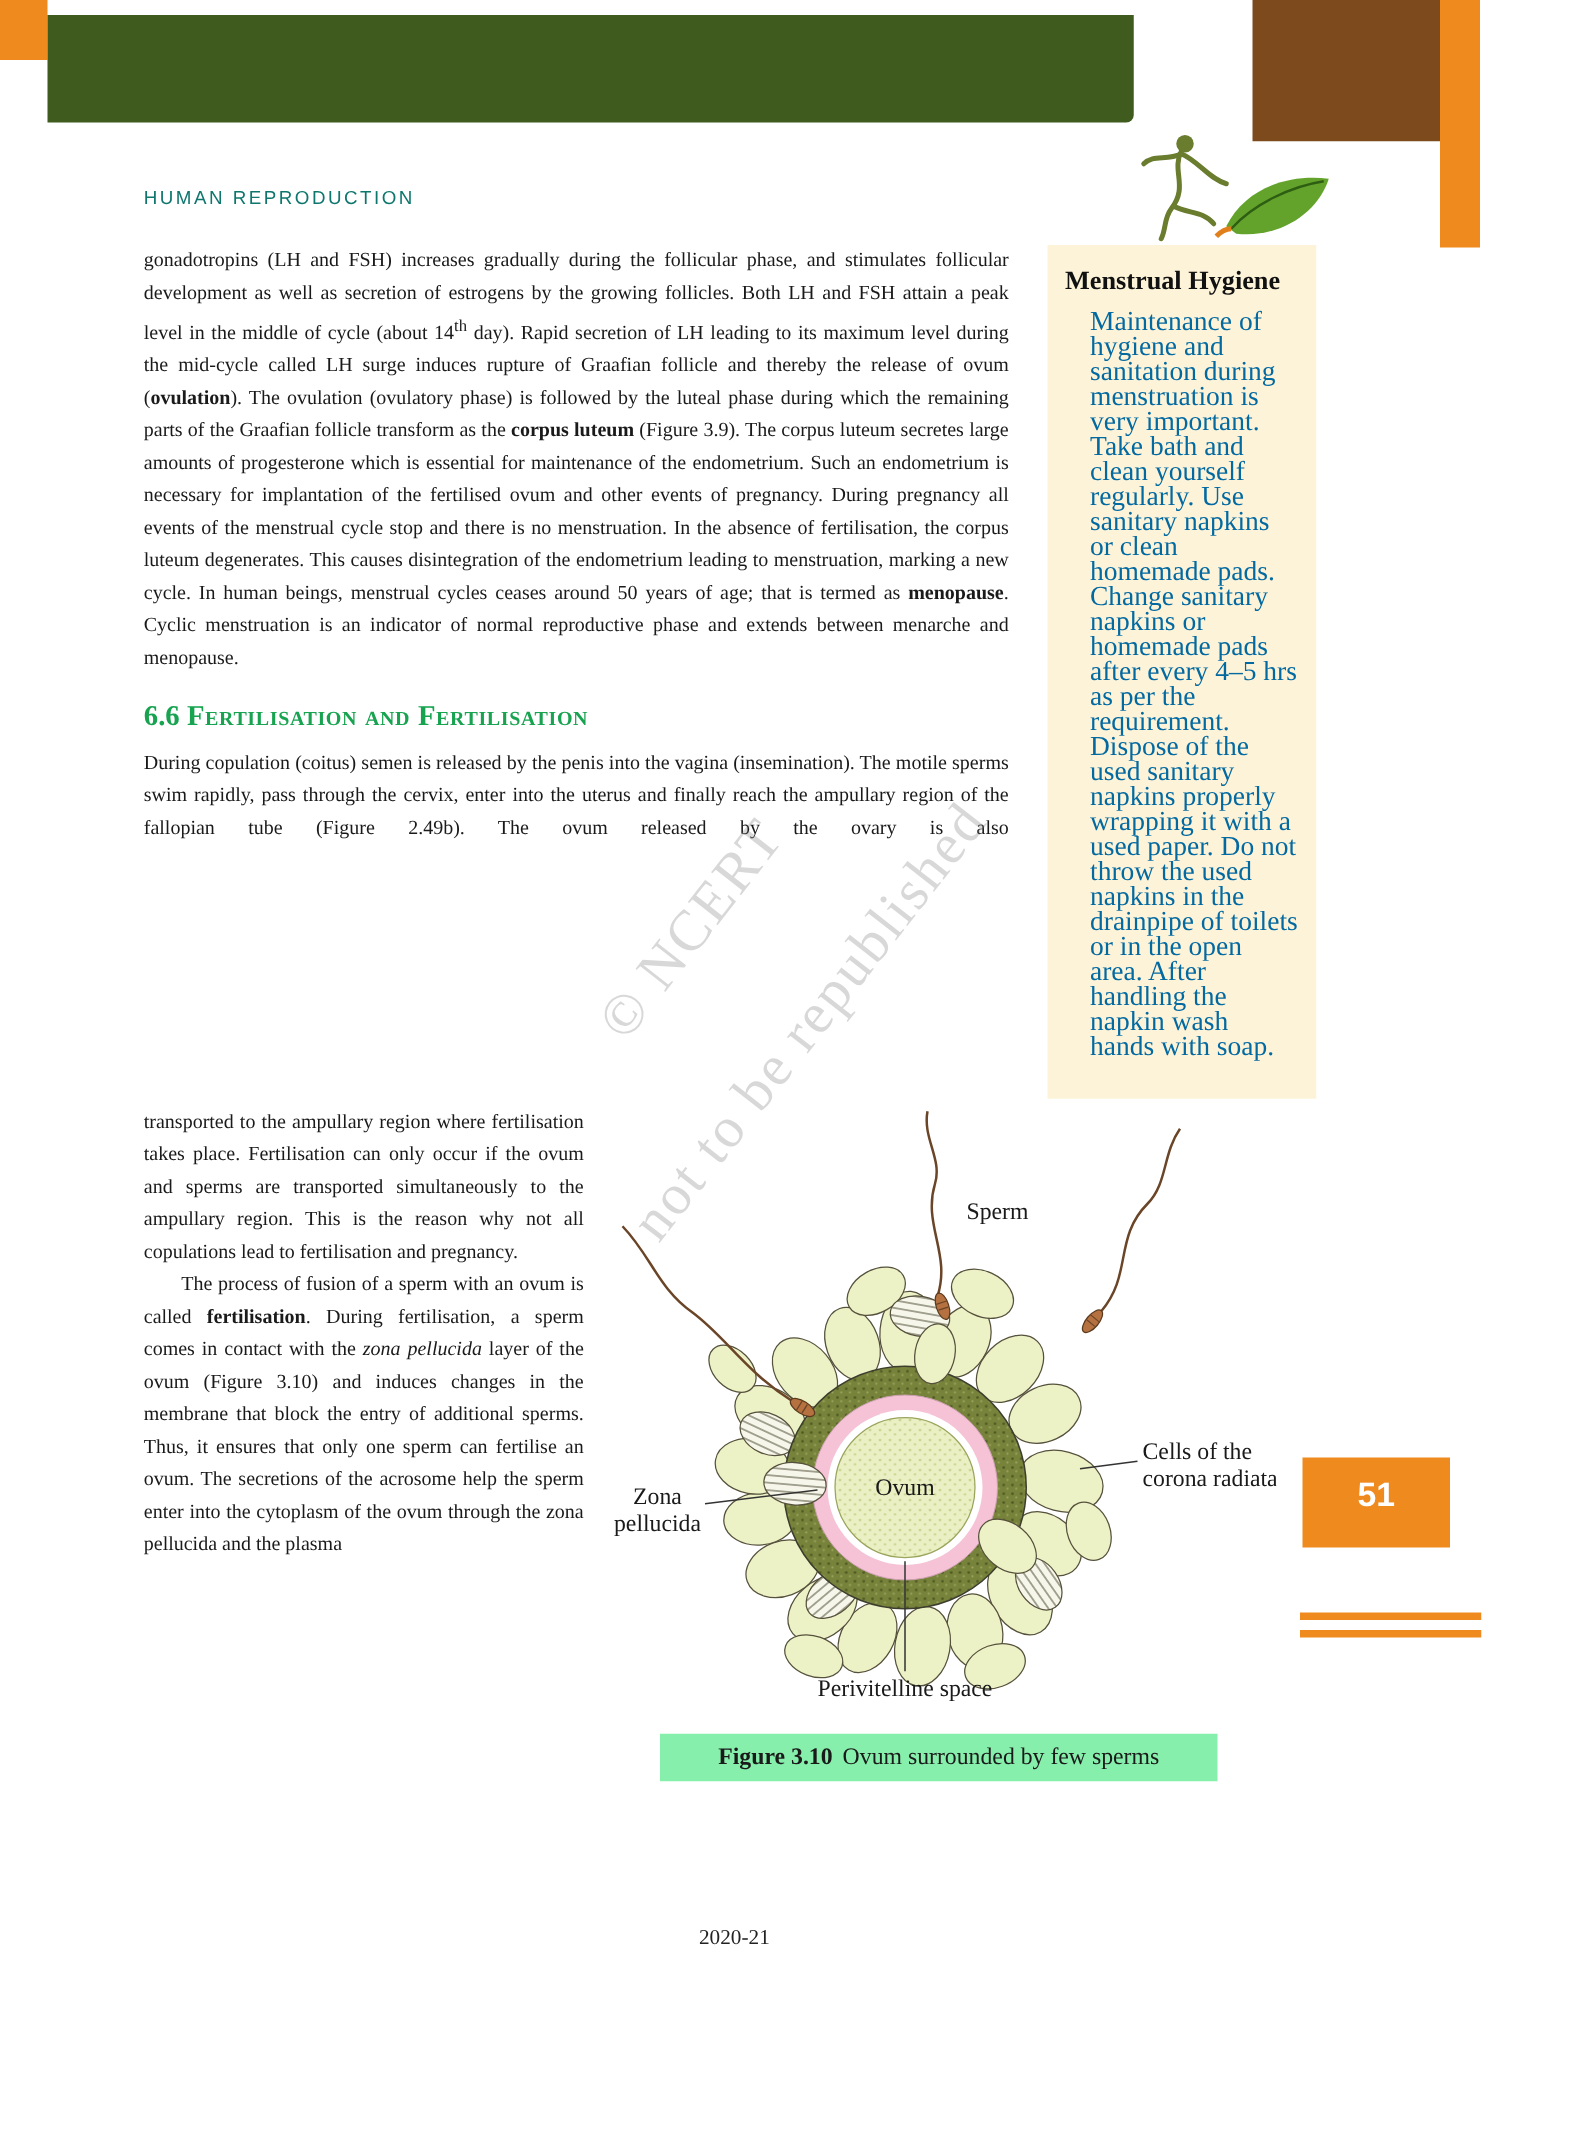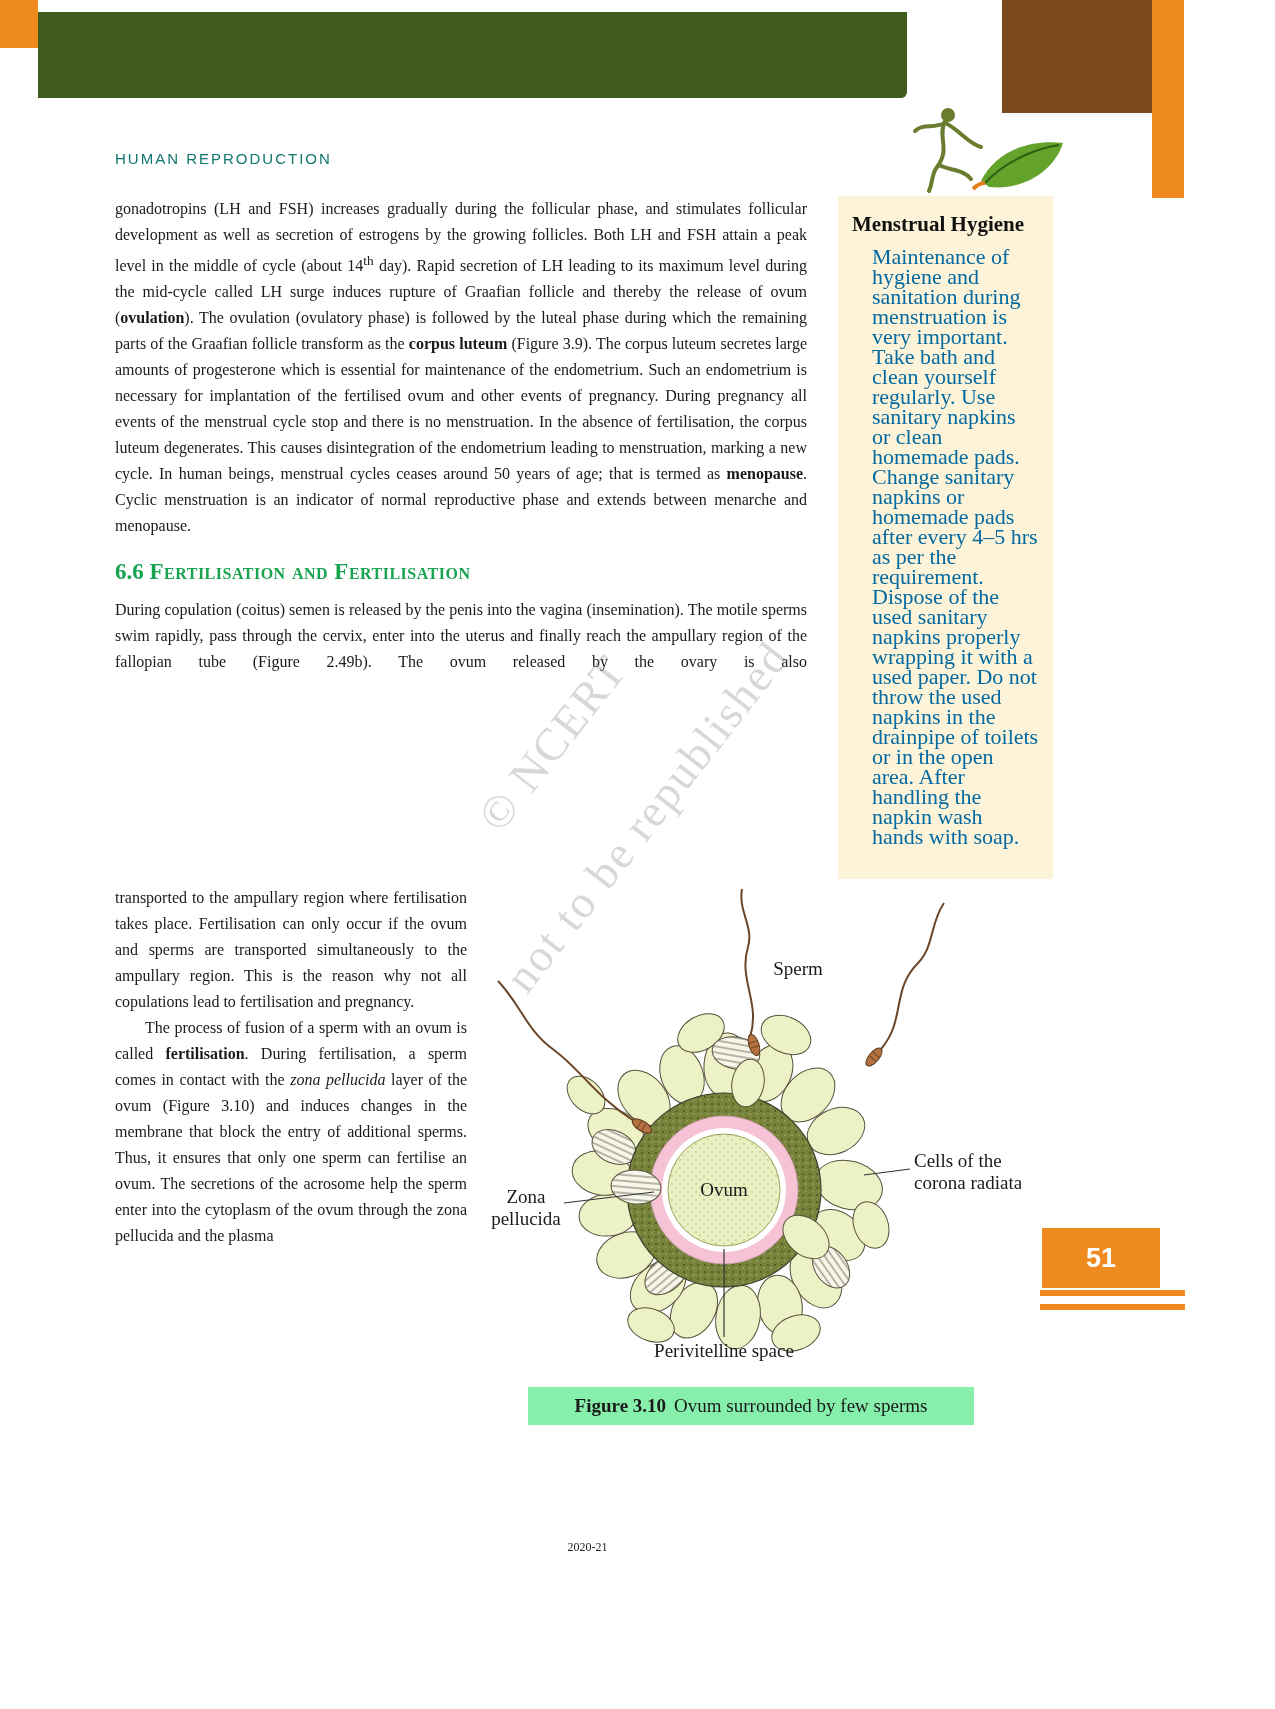--- a/index.html
+++ b/index.html
@@ -51,30 +51,30 @@
   .indent { text-indent:30px; }
   .figure { width:546px; margin-left:11px; }
   .figure svg { display:block; margin-left:8px; }
   .caption {
     margin:2px 50px 0 50px; background:#86efac; padding:8px 6px; text-align:center;
     font-size:19px;
   }
   .caption b { margin-right:8px; }
   
   .page-badge {
-    position:absolute; right:115px; top:1228px; width:118px; height:60px; z-index:2;
+    position:absolute; right:115px; top:1166px; width:118px; height:72px; z-index:2;
     background:#ef8a1f; color:#ffffff; text-align:center; line-height:60px;
     font-family:"Liberation Sans", sans-serif; font-size:27px; font-weight:bold;
   }
   .badge-bar { position:absolute; right:90px; width:145px; height:6px; background:#ef8a1f; z-index:2; }
   .b1 { top:1290px; } .b2 { top:1304px; }
   
   .footer {
     position:absolute; left:0; top:1540px; width:1175px; text-align:center;
-    font-size:12px; color:#222;
+    font-size:17px; color:#222;
   }
   
   .fig-label { font-family:"Liberation Serif", serif; font-size:19px; fill:#1a1a1a; }
 </style>
 </head>
 <body>
 
 <div class="page">
 
   <div class="corner-accent"></div>

